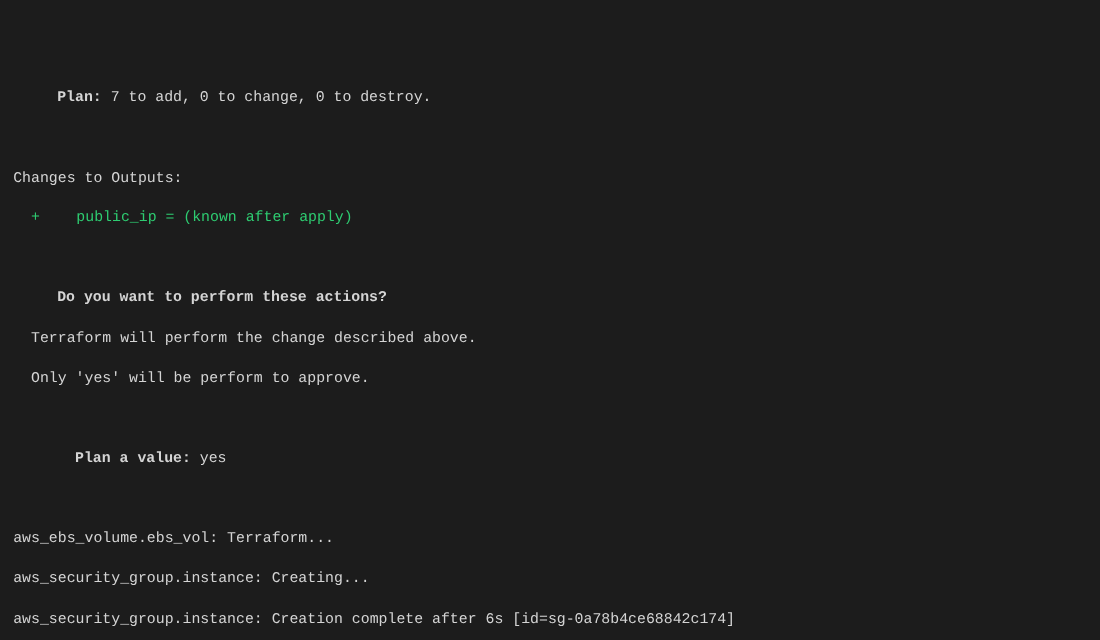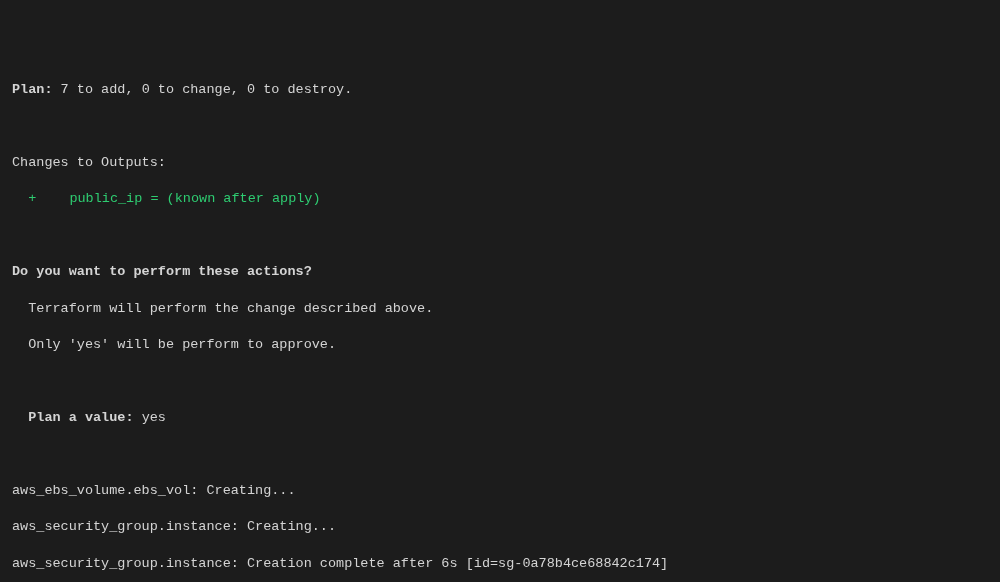--- a/index.html
+++ b/index.html
@@ -10,40 +10,40 @@
       font-size: 13.5px;
       line-height: 1.35;
       padding: 8px 12px;
       width: 1000px;
       height: 582px;
       overflow: hidden;
       white-space: pre;
     }
     .line { display: block; }
     .green { color: #2ecc71; margin-left: 25px; }
-    .bold { font-weight: bold; }
+    .bold { font-weight: bold; margin-left: 40px; }
     .plus { color: #2ecc71; }
   </style>
 </head>
 <body>
 
 
 
 <span class="line"><span class="bold">Plan:</span><span> 7 to add, 0 to change, 0 to destroy.</span></span>
 <span class="line"> </span>
 <span class="line">Changes to Outputs:</span>
 <span class="line"><span class="plus">  + </span><span class="green">public_ip = (known after apply)</span></span>
 <span class="line"> </span>
 <span class="line bold">Do you want to perform these actions?</span>
 <span class="line">  Terraform will perform the change described above.</span>
 <span class="line">  Only 'yes' will be perform to approve.</span>
 <span class="line"> </span>
 <span class="line"><span class="bold">  Plan a value:</span><span> yes</span></span>
 <span class="line"> </span>
-<span class="line">aws_ebs_volume.ebs_vol: Creating...</span>
+<span class="line">aws_ebs_volume.ebs_vol: Terraform...</span>
 <span class="line">aws_security_group.instance: Creating...</span>
 <span class="line">aws_security_group.instance: Creation complete after 6s [id=sg-0a78b4ce68842c174]</span>
 
 
 
 
 
 
 
 

